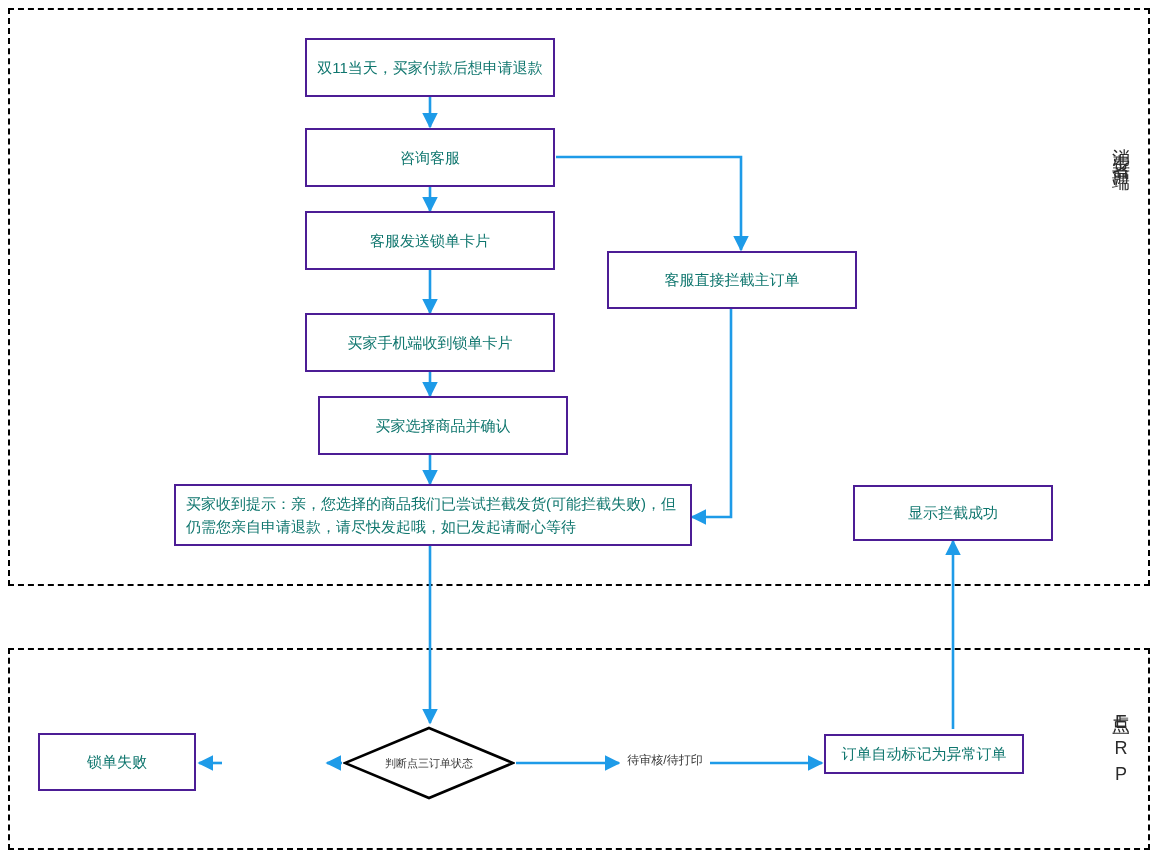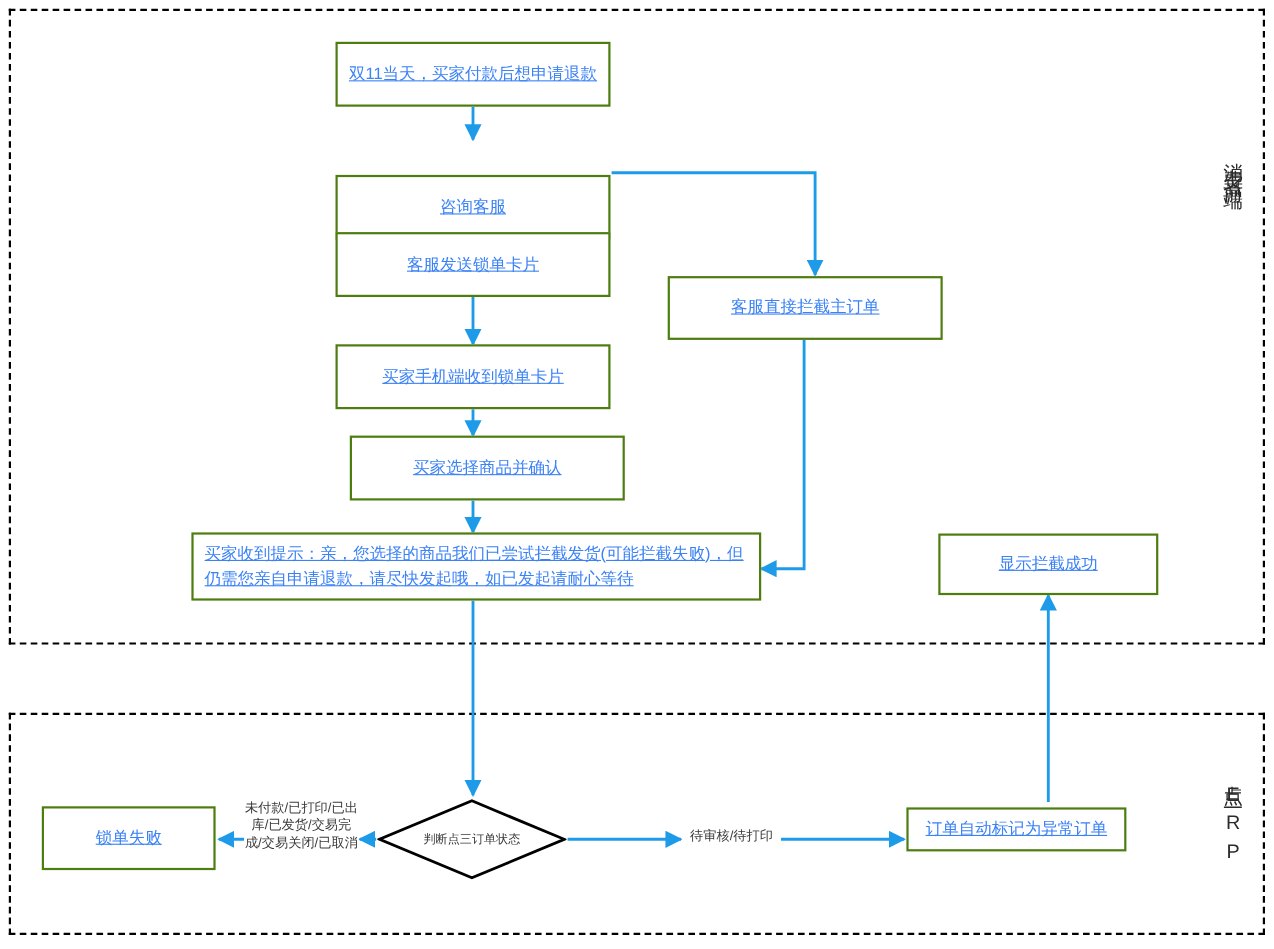--- a/index.html
+++ b/index.html
@@ -38,32 +38,31 @@
     line-height: 1;
     white-space: pre;
   }
   #lane-label-consumer { right: 28px; top: 134px; }
   #lane-label-erp      { right: 28px; top: 700px; }
 
   
   .node {
     position: absolute;
     box-sizing: border-box;
-    border: 2px solid #4d7c0f;
+    border: 2px solid #4c1d95;
     background: #ffffff;
-    color: #3b82f6;
+    color: #0f766e;
     font-size: 15px;
     display: flex;
     align-items: center;
     justify-content: center;
     text-align: center;
     line-height: 1.55;
     padding: 2px 8px;
     z-index: 3;
-    text-decoration: underline;
   }
   .node.wide-text {
     font-size: 15px;
     padding: 4px 10px;
     text-align: left;
     justify-content: flex-start;
   }
 
   
   #node-decision-wrap {
@@ -156,21 +155,21 @@
 
       <path d="M 516 763 L 619 763"></path>
       <path d="M 710 763 L 822 763"></path>
 
       <path d="M 953 729 L 953 541"></path>
     </g>
   </svg>
 
   <div class="node" id="node-start" style="left:305px; top:38px; width:250px; height:59px;">双11当天，买家付款后想申请退款</div>
 
-  <div class="node" id="node-consult" style="left:305px; top:128px; width:250px; height:59px;margin-top:31px;">咨询客服</div>
+  <div class="node" id="node-consult" style="left:305px; top:128px; width:250px; height:59px;">咨询客服</div>
 
   <div class="node" id="node-send-card" style="left:305px; top:211px; width:250px; height:59px;">客服发送锁单卡片</div>
 
   <div class="node" id="node-receive-card" style="left:305px; top:313px; width:250px; height:59px;">买家手机端收到锁单卡片</div>
 
   <div class="node" id="node-select-goods" style="left:318px; top:396px; width:250px; height:59px;">买家选择商品并确认</div>
 
   <div class="node wide-text" id="node-prompt" style="left:174px; top:484px; width:518px; height:62px;">买家收到提示：亲，您选择的商品我们已尝试拦截发货(可能拦截失败)，但仍需您亲自申请退款，请尽快发起哦，如已发起请耐心等待</div>
 
   <div class="node" id="node-intercept-main" style="left:607px; top:251px; width:250px; height:58px;">客服直接拦截主订单</div>
@@ -181,17 +180,16 @@
 
   <div id="node-decision-wrap">
     <svg id="node-decision-shape" viewBox="0 0 172 74" xmlns="http://www.w3.org/2000/svg">
       <polygon points="86,2 170,37 86,72 2,37" fill="#ffffff" stroke="#000000" stroke-width="2.6"></polygon>
     </svg>
     <div id="node-decision-label">判断点三订单状态</div>
   </div>
 
   <div class="node" id="node-mark-abnormal" style="left:824px; top:734px; width:200px; height:40px;">订单自动标记为异常订单</div>
 
-  <div class="edge-label" id="edge-label-fail">未付款/已打印/已出库/已发货/交易完成/交易关闭/已取消</div>
 
   <div class="edge-label" id="edge-label-review">待审核/待打印</div>
 
 </div>
 
 </body></html>

